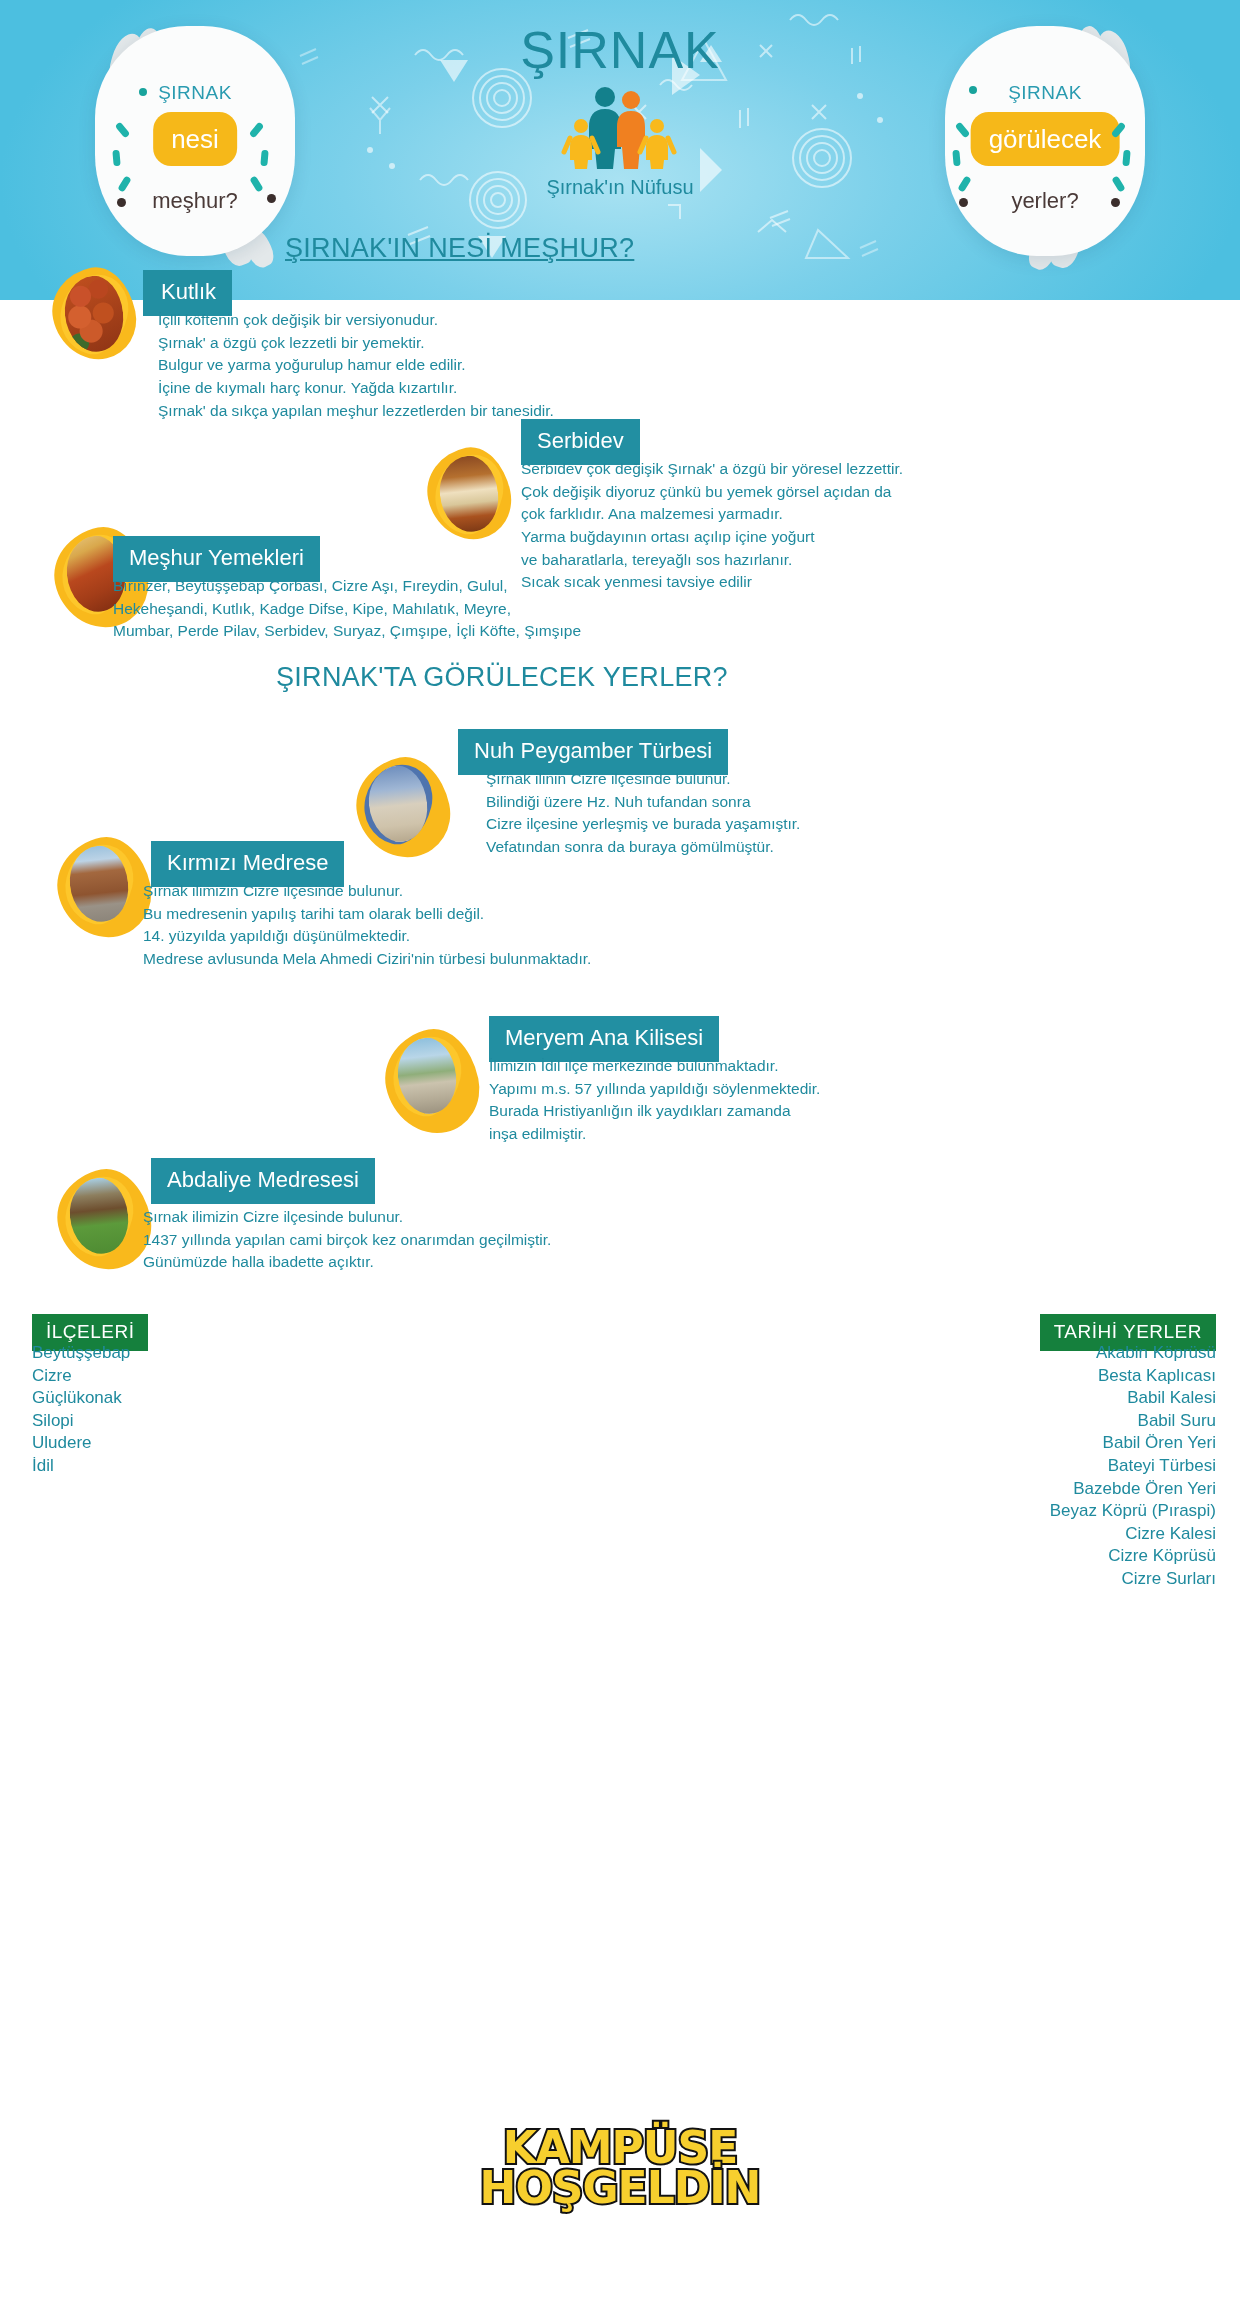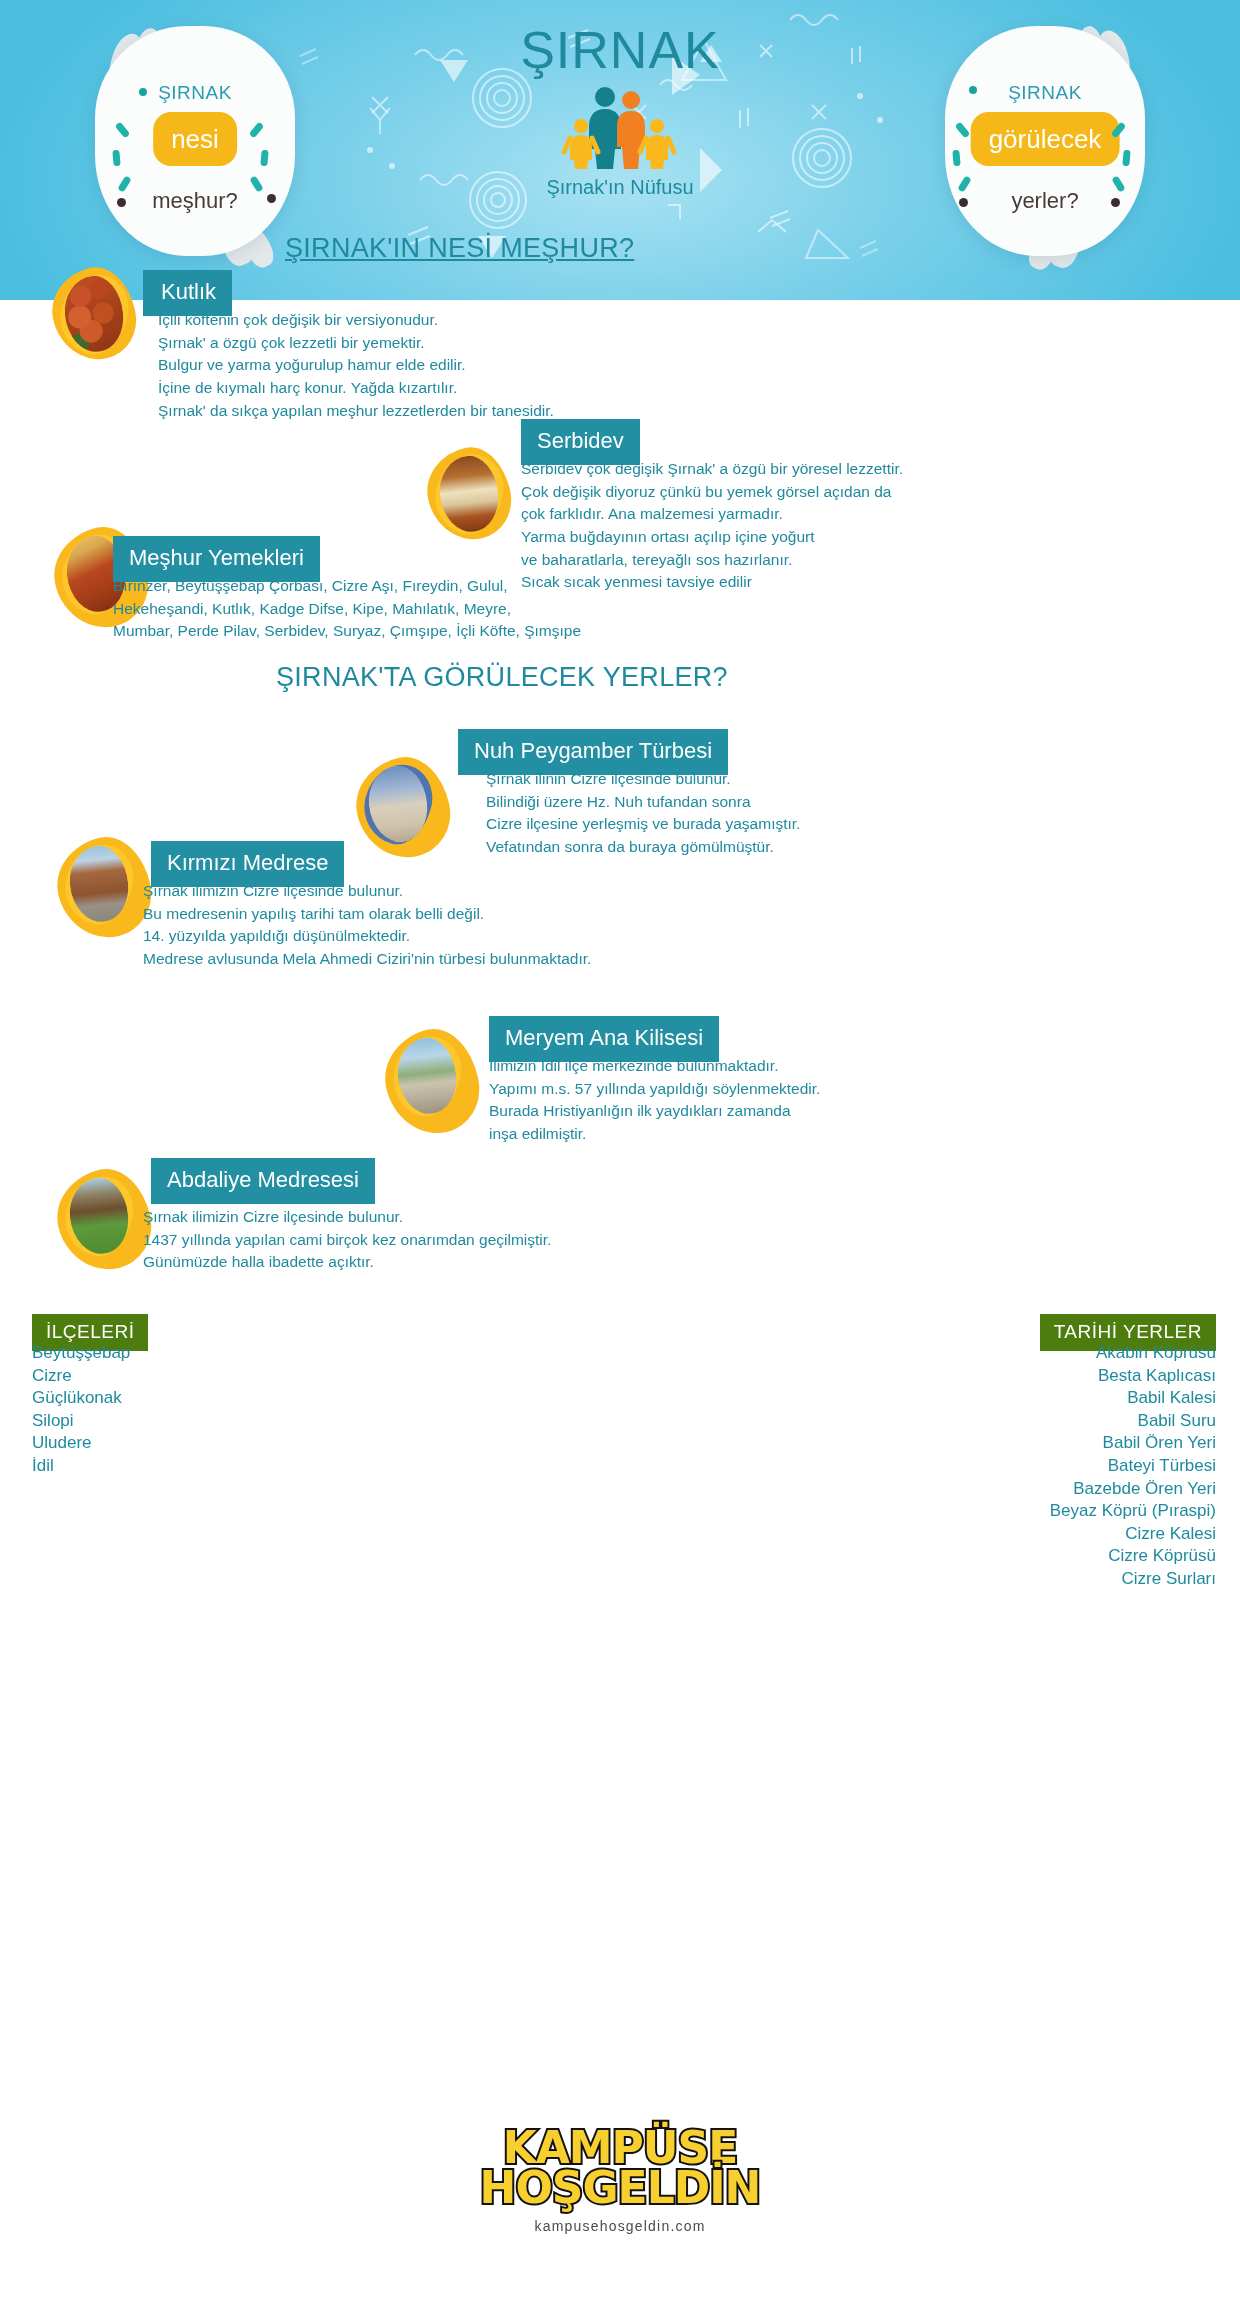--- a/index.html
+++ b/index.html
@@ -97,21 +97,21 @@
   .label-chip{
     position:absolute;background:#228fa2;color:#ffffff;
     font-size:22px;line-height:1;padding:11px 16px 13px;white-space:nowrap;
   }
   .body-text{
     position:absolute;font-size:15.5px;line-height:1.46;color:#1f8a9e;white-space:pre-line;
   }
 
   
   .list-chip{
-    position:absolute;background:#4d7c0f;color:#ffffff;font-size:19px;line-height:1;
+    position:absolute;background:#15803d;color:#ffffff;font-size:19px;line-height:1;
     padding:8px 14px 10px;white-space:nowrap;letter-spacing:.5px;
   }
   .list-items{
     position:absolute;font-size:17px;line-height:1.33;color:#1f8a9e;white-space:pre-line;
   }
   .list-items.ralign{text-align:right;}
 
   
   .logo-wrap{position:absolute;left:0;width:1240px;text-align:center;top:2128px;}
   .logo-k{
@@ -374,16 +374,15 @@
 Beyaz Köprü (Pıraspi)
 Cizre Kalesi
 Cizre Köprüsü
 Cizre Surları</div>
 
   <div class="logo-wrap">
     <div class="logo-k">
       <span>KAMPÜSE</span>
       <span>HOŞGELDİN</span>
     </div>
-    <div class="logo-url">kampusehosgeldin.com</div>
   </div>
 
 </div>
 
 </body></html>

